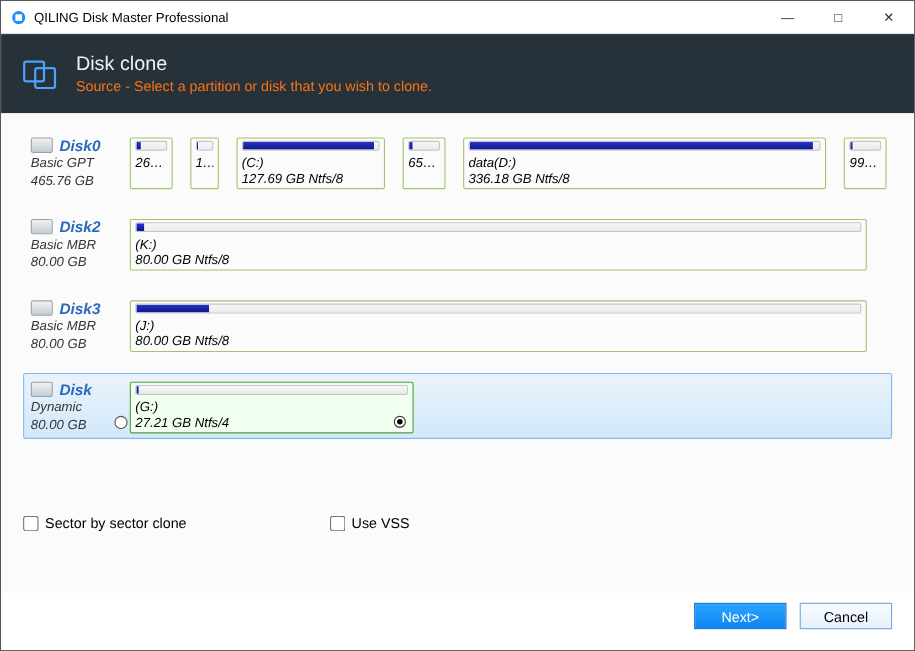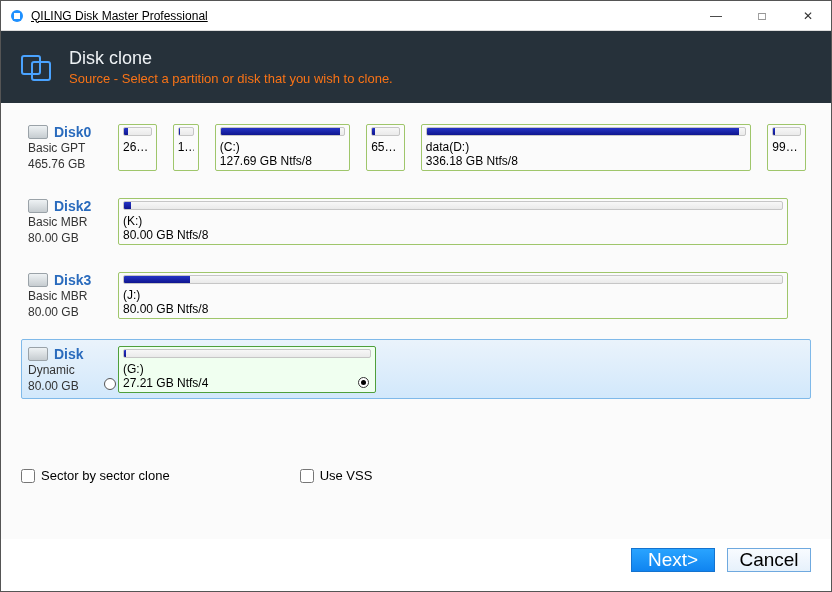--- a/index.html
+++ b/index.html
@@ -23,21 +23,21 @@
     display: flex;
     align-items: center;
     padding-left: 8px;
     border-bottom: 1px solid #ddd;
   }
   .titlebar .app-icon {
     width: 16px; height: 16px;
     margin-right: 6px;
     display:inline-flex;align-items:center;justify-content:center;
   }
-  .titlebar .title { font-size: 12px; color: #000; text-decoration: underline; }
+  .titlebar .title { font-size: 12px; color: #000; }
   .titlebar .win-controls { margin-left: auto; display: flex; }
   .titlebar .win-btn {
     width: 46px; height: 30px;
     display: flex; align-items: center; justify-content: center;
     font-size: 12px; color: #333;
   }
 
   
   .header {
     background: #26313a;
@@ -65,24 +65,25 @@
     background: #fbfbfb;
     padding: 14px 20px 8px 20px;
     overflow: hidden;
     position: relative;
   }
 
   .disk-area { display:flex; flex-direction:column; gap:14px; }
 
   .disk-row {
     display:flex;
-    align-items:center;
+    align-items:flex-end;
     border: 1px solid transparent;
     padding: 4px;
     border-radius: 2px;
+    font-style: italic;
   }
   .disk-row.selected {
     background: linear-gradient(#eaf3fb, #d2e8fb);
     border: 1px solid #7fb9e9;
   }
 
   .disk-info {
     width: 92px;
     padding: 2px 0 0 2px;
     font-size: 12px;
@@ -177,21 +178,21 @@
     background: #fff;
     display:flex;
     align-items:center;
     justify-content:flex-end;
     padding: 0 20px 10px 0;
     gap: 12px;
   }
   .btn {
     min-width: 84px;
     height: 24px;
-    font-size: 19px;
+    font-size: 13px;
     border: 1px solid #6fa9df;
     background: linear-gradient(#f8fbff,#e6f1fb);
     color:#000;
     cursor:pointer;
   }
   .btn.primary {
     background: linear-gradient(#29a4ff,#1084f0);
     border-color:#1473cf;
     color:#fff;
   }

